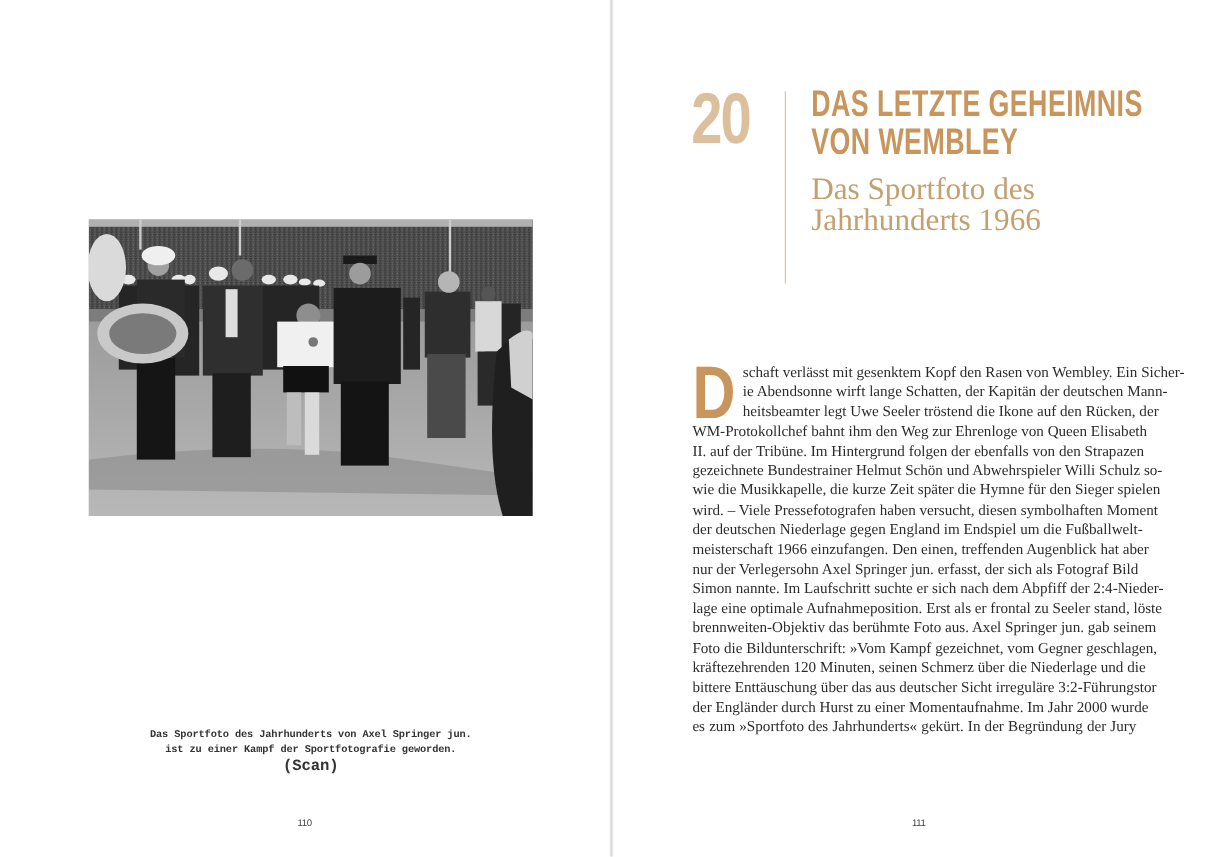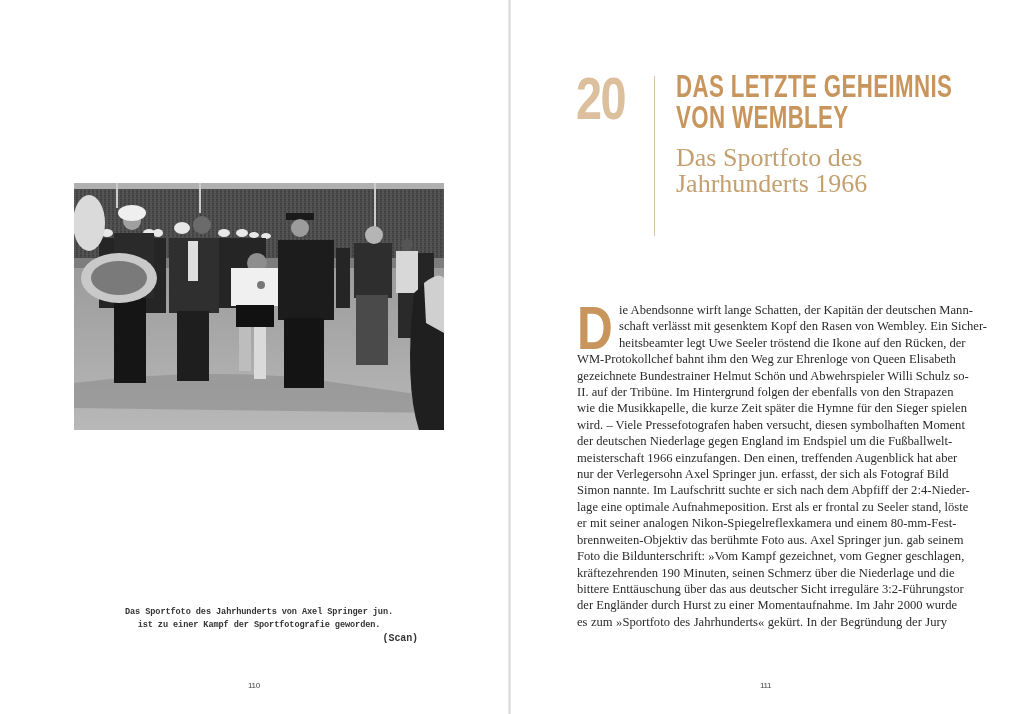--- a/index.html
+++ b/index.html
@@ -21,21 +21,21 @@
       overflow: hidden; background: #8a8a8a;
     }
     .photo svg { display: block; width: 100%; height: 100%; }
 
     .caption {
       position: absolute; left: 100px; top: 606px; width: 318px;
       text-align: center; font-family: Liberation Mono, monospace;
       font-size: 8.6px; line-height: 13px; color: #333; font-weight: bold;
       letter-spacing: -0.1px;
     }
-    .caption .credit { font-size: 10px; text-align: right; }
+    .caption .credit { font-size: 13px; }
 
     .folio {
       position: absolute; top: 681px; font-family: "Liberation Sans", sans-serif;
       font-size: 8px; color: #444; letter-spacing: -0.3px;
     }
     .folio-left { left: 248px; }
     .folio-right { left: 249px; }
 
     
     .chapter-num {
@@ -185,37 +185,36 @@
       <div>DAS LETZTE GEHEIMNIS</div>
       <div>VON WEMBLEY</div>
     </div>
     <div class="chapter-subtitle">
       <div>Das Sportfoto des</div>
       <div>Jahrhunderts 1966</div>
     </div>
 
     <div class="body-text">
       <span class="dropcap">D</span>
+      <span class="line indent">schaft verlässt mit gesenktem Kopf den Rasen von Wembley. Ein Sicher-</span>
       <span class="line indent">ie Abendsonne wirft lange Schatten, der Kapitän der deutschen Mann-</span>
-      <span class="line indent">schaft verlässt mit gesenktem Kopf den Rasen von Wembley. Ein Sicher-</span>
       <span class="line indent">heitsbeamter legt Uwe Seeler tröstend die Ikone auf den Rücken, der</span>
       <span class="line">WM-Protokollchef bahnt ihm den Weg zur Ehrenloge von Queen Elisabeth</span>
+      <span class="line">II. auf der Tribüne. Im Hintergrund folgen der ebenfalls von den Strapazen</span>
       <span class="line">gezeichnete Bundestrainer Helmut Schön und Abwehrspieler Willi Schulz so-</span>
-      <span class="line">II. auf der Tribüne. Im Hintergrund folgen der ebenfalls von den Strapazen</span>
       <span class="line">wie die Musikkapelle, die kurze Zeit später die Hymne für den Sieger spielen</span>
       <span class="line">wird. – Viele Pressefotografen haben versucht, diesen symbolhaften Moment</span>
       <span class="line">der deutschen Niederlage gegen England im Endspiel um die Fußballwelt-</span>
       <span class="line">meisterschaft 1966 einzufangen. Den einen, treffenden Augenblick hat aber</span>
       <span class="line">nur der Verlegersohn Axel Springer jun. erfasst, der sich als Fotograf Bild</span>
       <span class="line">Simon nannte. Im Laufschritt suchte er sich nach dem Abpfiff der 2:4-Nieder-</span>
       <span class="line">lage eine optimale Aufnahmeposition. Erst als er frontal zu Seeler stand, löste</span>
-      <span class="line">er mit seiner analogen Nikon-Spiegelreflexkamera und einem 80-mm-Fest-</span>
       <span class="line">brennweiten-Objektiv das berühmte Foto aus. Axel Springer jun. gab seinem</span>
       <span class="line">Foto die Bildunterschrift: »Vom Kampf gezeichnet, vom Gegner geschlagen,</span>
-      <span class="line">kräftezehrenden 190 Minuten, seinen Schmerz über die Niederlage und die</span>
+      <span class="line">kräftezehrenden 120 Minuten, seinen Schmerz über die Niederlage und die</span>
       <span class="line">bittere Enttäuschung über das aus deutscher Sicht irreguläre 3:2-Führungstor</span>
       <span class="line">der Engländer durch Hurst zu einer Momentaufnahme. Im Jahr 2000 wurde</span>
       <span class="line">es zum »Sportfoto des Jahrhunderts« gekürt. In der Begründung der Jury</span>
     </div>
 
     <div class="folio folio-right">111</div>
   </div>
 </div>
 
 </body></html>

